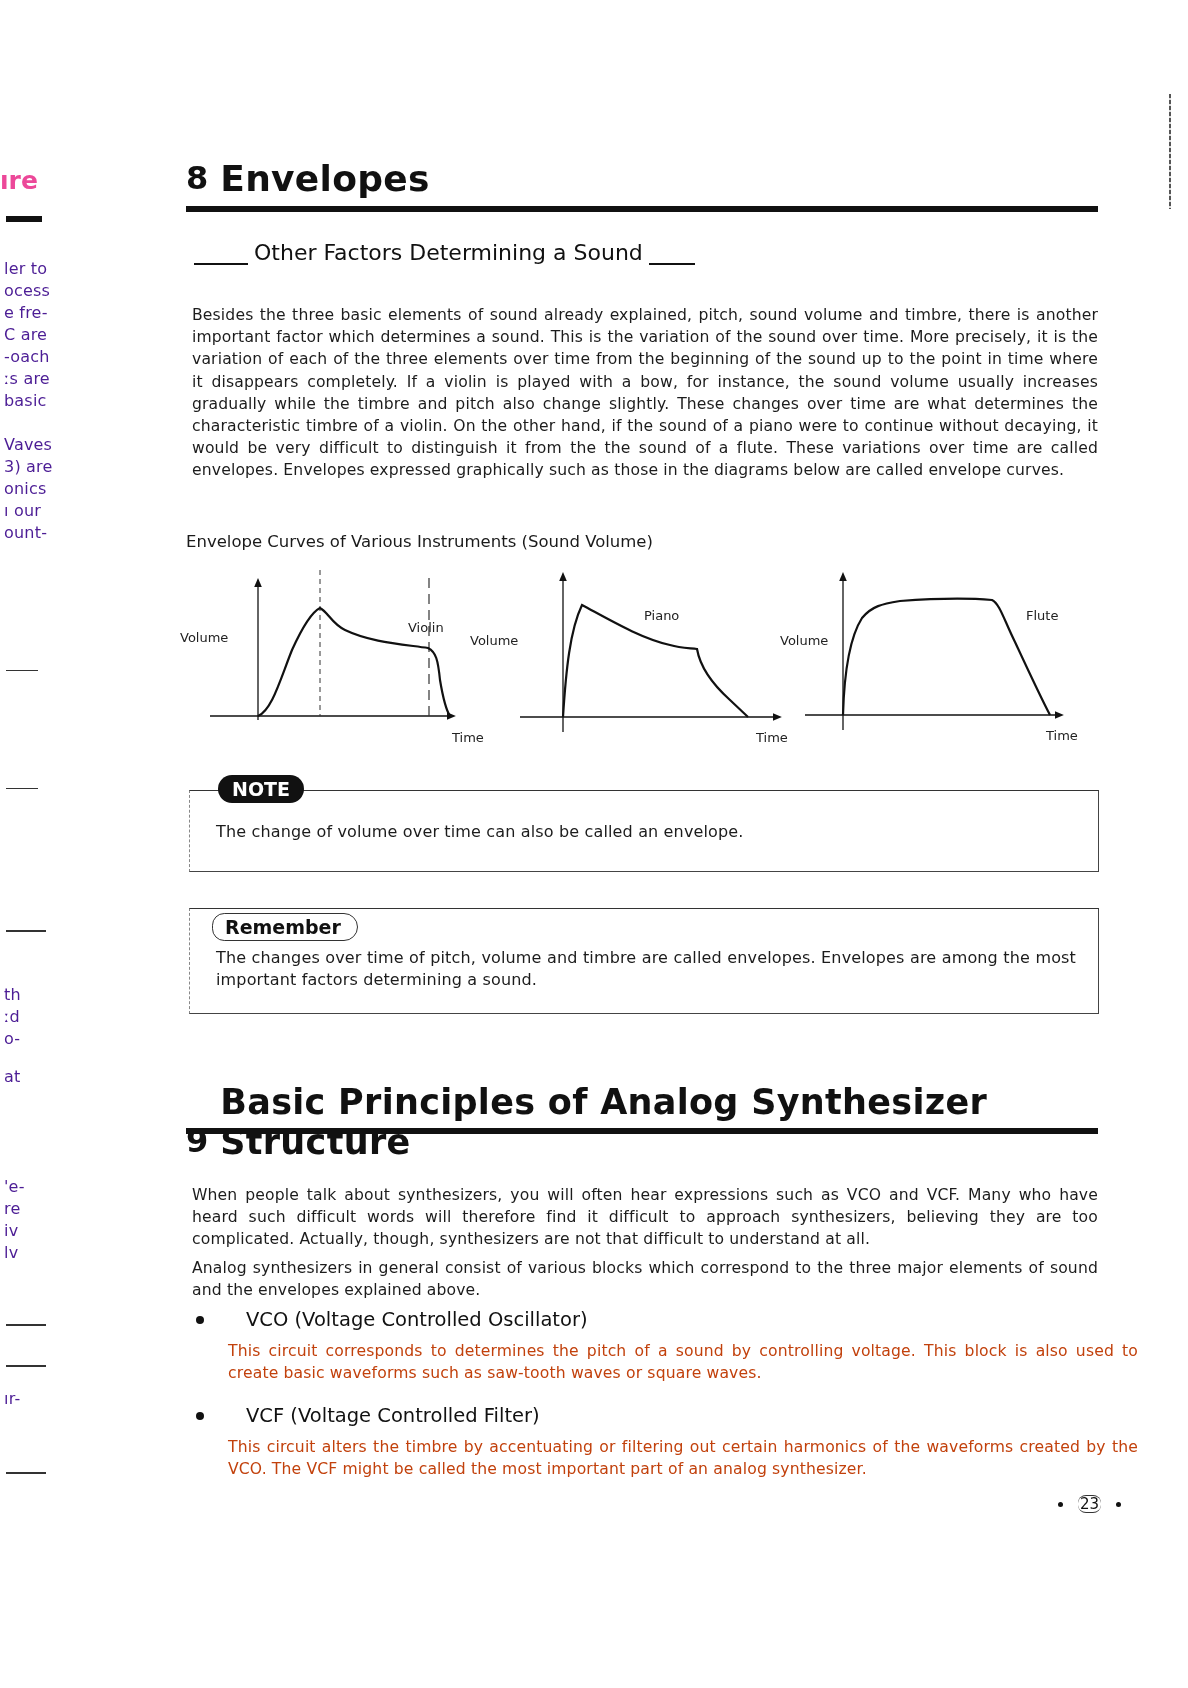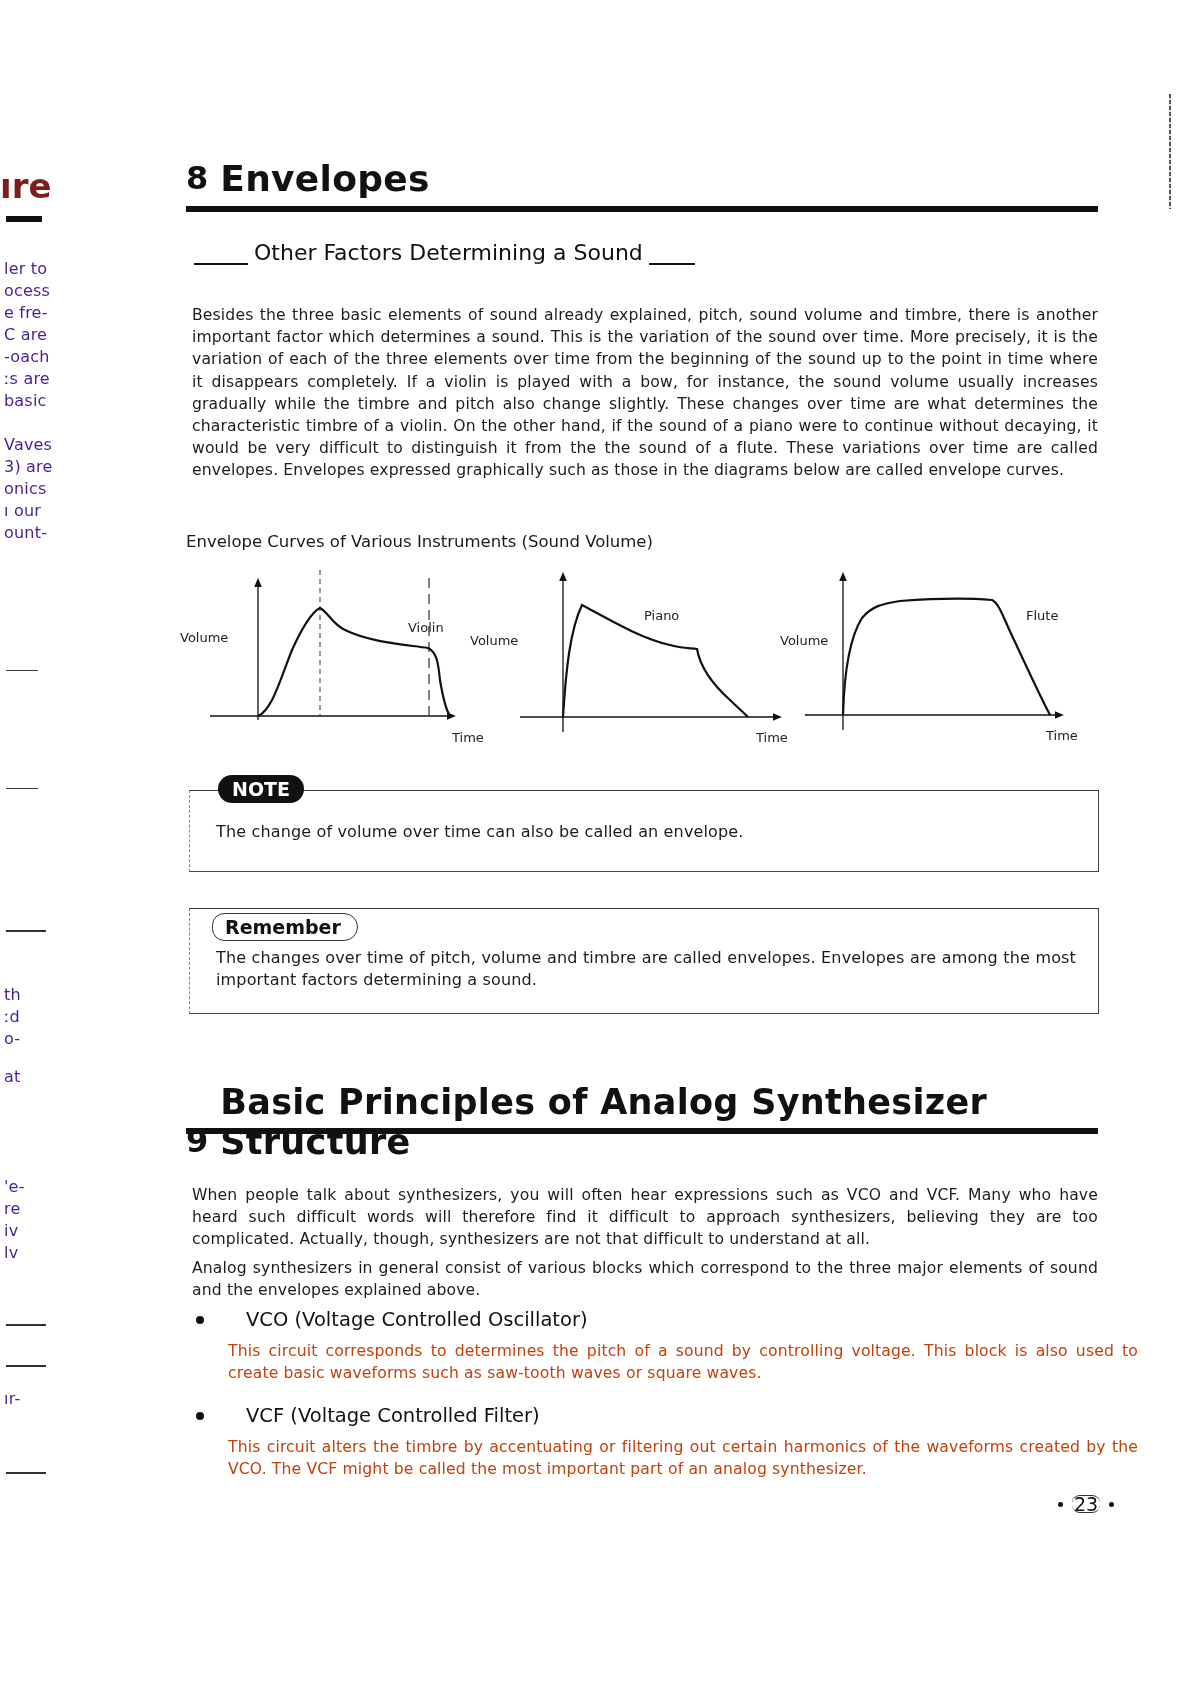--- a/index.html
+++ b/index.html
@@ -1,21 +1,21 @@
 <!DOCTYPE html>
 <html><head>
 <meta charset="utf-8">
 <style>
   * { margin:0; padding:0; box-sizing:border-box; }
   html, body { width:1188px; height:1688px; background:#ffffff; overflow:hidden; }
   body { position:relative; font-family:"DejaVu Sans", sans-serif; color:#1a1a1a; }
 
   
   .bleed { position:absolute; left:4px; font-size:16px; line-height:22px; color:#4c1d95; letter-spacing:0.2px; }
-  .bleed-title { position:absolute; left:0; top:166px; font-size:34px; font-weight:bold; color:#7f1d1d; }
+  .bleed-title { position:absolute; left:0; top:166px; font-size:25px; font-weight:bold; color:#ec4899; }
   .bleed-title-bar { position:absolute; left:6px; top:216px; width:36px; height:6px; background:#111; }
   .bleed-rule { position:absolute; left:6px; height:2px; width:40px; background:#333; }
   .edge-rule { position:absolute; left:1169px; top:94px; width:2px; height:115px; background:repeating-linear-gradient(#555 0 4px, #ddd 4px 6px); }
 
   
   .sec-head { position:absolute; left:186px; display:flex; align-items:flex-end; }
   .sec-num { font-size:32px; font-weight:bold; margin-right:12px; color:#111; transform:translateY(-2px); }
   .sec-title { font-size:36px; font-weight:bold; color:#111; letter-spacing:0.3px; }
   .sec-bar { position:absolute; left:186px; width:912px; height:6px; background:#111; }
 
@@ -32,21 +32,21 @@
   
   .box { position:absolute; left:189px; width:910px; border-top:1.5px solid #333; border-right:1.5px solid #444; border-bottom:1.5px solid #444; border-left:1px dashed #888; }
   .badge-note { position:absolute; left:28px; top:-16px; background:#111; color:#fff; font-weight:bold; font-size:19px; padding:3px 14px 3px 14px; border-radius:16px; }
   .badge-rem { position:absolute; left:22px; top:-16px; background:#fff; color:#111; font-weight:bold; font-size:19px; padding:2px 16px 2px 12px; border:1.5px solid #333; border-radius:14px 16px 16px 14px;margin-top:20px; }
   .box-text { position:absolute; left:26px; font-size:16px; line-height:22px; color:#1c1c1c; width:860px; text-align:justify; letter-spacing:0.15px; }
 
   .bullet-head { position:absolute; left:196px; font-size:19.5px; color:#111; display:flex; align-items:center;gap:24px; }
   .bullet-head .dot { width:8px; height:8px; border-radius:50%; background:#111; margin-right:18px; }
   .bullet-body { position:absolute; left:196px; width:910px; font-size:15.6px; line-height:22px; text-align:justify; color:#c2410c; letter-spacing:0.15px;margin-left:32px; }
 
-  .page-num { position:absolute; left:1058px; top:1495px; font-size:19px; display:flex; align-items:center; gap:9px; color:#111; }
+  .page-num { position:absolute; left:1058px; top:1495px; font-size:15px; display:flex; align-items:center; gap:15px; color:#111; }
   .page-num .dot { width:5px; height:5px; border-radius:50%; background:#111; }
   .page-num .num { border-top:1px solid #333; border-bottom:1px solid #333; border-radius:8px; padding:0 2px; line-height:16px; }
 
   svg text { font-family:"DejaVu Sans", sans-serif; }
 </style>
 </head>
 <body>
 
 <div class="bleed-title">ıre</div>
 <div class="bleed-title-bar"></div>

